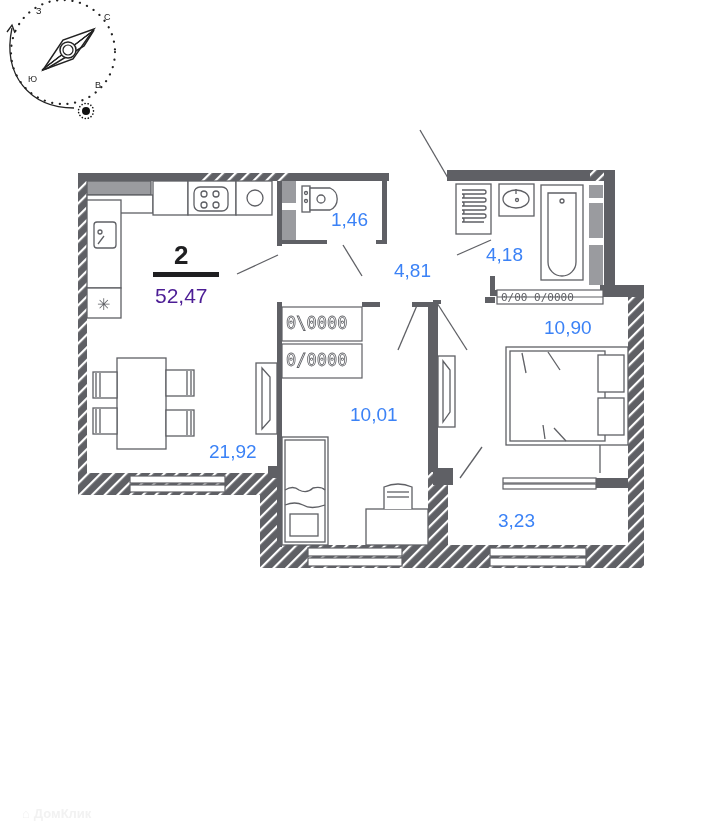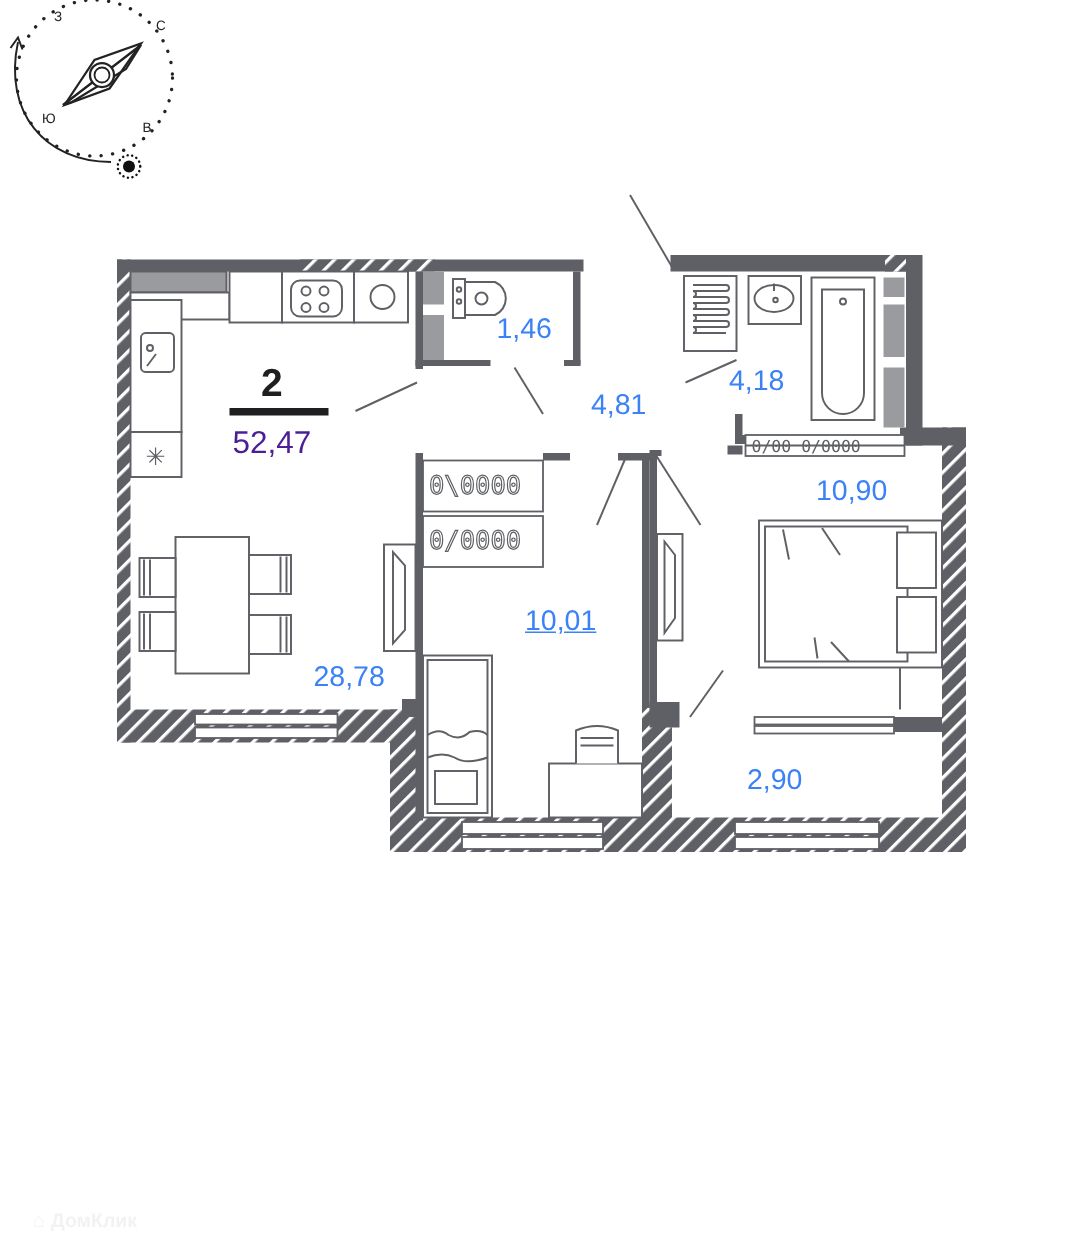--- a/index.html
+++ b/index.html
@@ -218,27 +218,27 @@
     <line x1="437" y1="303" x2="467" y2="350"></line>
     <line x1="460" y1="478" x2="482" y2="447"></line>
     <line x1="433" y1="302" x2="441" y2="302" stroke-width="4"></line>
   </g>
 </svg>
 
 <div class="count">2</div>
 <div class="underline"></div>
 <div class="total">52,47</div>
 
-<div class="lbl" style="left:209px;top:442px;">28,78</div>
+<div class="lbl" style="left:209px;top:442px;">21,92</div>
 <div class="lbl" style="left:331px;top:210px;">1,46</div>
 <div class="lbl" style="left:394px;top:261px;">4,81</div>
 <div class="lbl" style="left:486px;top:245px;">4,18</div>
-<div class="lbl" style="left:350px;top:405px;text-decoration:underline;">10,01</div>
+<div class="lbl" style="left:350px;top:405px;">10,01</div>
 <div class="lbl" style="left:498px;top:318px;margin-left:46px;">10,90</div>
-<div class="lbl" style="left:498px;top:511px;">2,90</div>
+<div class="lbl" style="left:498px;top:511px;">3,23</div>
 
 <div class="compass-letter" style="left:36px;top:6px;">З</div>
 <div class="compass-letter" style="left:104px;top:12px;">С</div>
 <div class="compass-letter" style="left:28px;top:74px;">Ю</div>
 <div class="compass-letter" style="left:95px;top:80px;">В</div>
 
 <div class="watermark">
   <span>⌂</span>
   <span>ДомКлик</span>
 </div>

